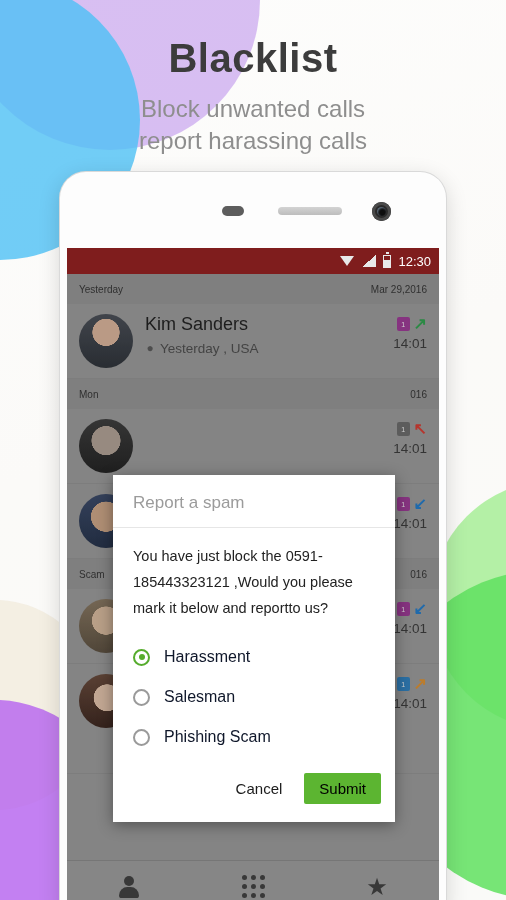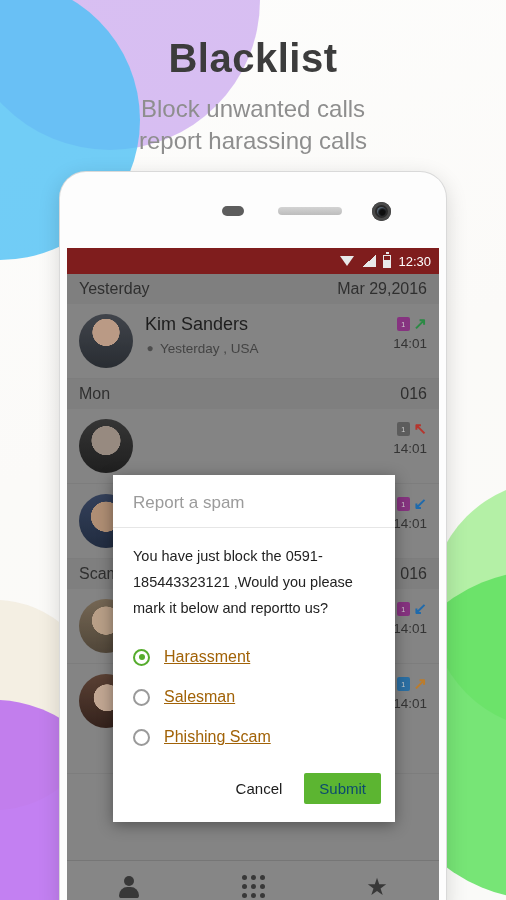--- a/index.html
+++ b/index.html
@@ -60,21 +60,21 @@
       border-top:10px solid #e8e8e8; }
   .ic-signal { width: 14px; height: 12px; background:
       linear-gradient(to top left, #e8e8e8 50%, transparent 50%); }
   .ic-batt { width: 8px; height: 13px; border: 1.5px solid #e8e8e8; position: relative; }
   .ic-batt::before { content:""; position:absolute; left:1.5px; top:-3.5px; width:3px; height:2px; background:#e8e8e8; }
   .ic-batt::after { content:""; position:absolute; left:0; bottom:0; right:0; height:55%; background:#e8e8e8; }
 
   
   .calllist { position: relative; height: 638px; background: #a0a0a0; }
   .sect { height: 30px; background: #9a9a9a; display:flex; align-items:center;
-          justify-content: space-between; padding: 0 12px; color: #343434; font-size: 16px; }
+          justify-content: space-between; padding: 0 12px; color: #343434; font-size: 10px; }
   .row { position: relative; display: flex; padding: 10px 12px 10px 12px;
          border-bottom: 1px solid #989898; min-height: 74px; }
   .avatar { width: 54px; height: 54px; border-radius: 50%; flex: none;
             background: #8b8b8b; overflow: hidden; position: relative; }
   .rowmain { flex: 1; padding-left: 12px; min-width: 0; }
   .rowname { font-size: 18px; color: #1d1d1d; font-weight: 500; margin-bottom: 3px; }
   .rowline { font-size: 13.5px; color: #4e4e4e; line-height: 1.6; display: flex; align-items: center; gap: 5px; }
   .rowright { flex: none; width: 58px; text-align: right; padding-top: 2px; }
   .rowicons { display: flex; justify-content: flex-end; gap: 4px; align-items: center; }
   .sim { width: 13px; height: 14px; border-radius: 2px; font-size: 7px; color: #fff;
@@ -104,26 +104,26 @@
   .dlg-title { padding: 18px 20px 14px; font-size: 17px; color: #9b9b9b;
                border-bottom: 1px solid #e6e6e6; }
   .dlg-body { padding: 16px 20px 4px; font-size: 14.5px; color: #222; line-height: 1.78; }
   .opts { padding: 12px 20px 6px; }
   .opt { display: flex; align-items: center; gap: 14px; padding: 11px 0; }
   .radio { width: 17px; height: 17px; border-radius: 50%; border: 2px solid #9a9a9a;
            flex: none; position: relative; }
   .radio.on { border-color: #56ac2d; }
   .radio.on::after { content:""; position:absolute; left:3.5px; top:3.5px; width:6px; height:6px;
            border-radius:50%; background:#56ac2d; }
-  .opt-label { font-size: 16px; color: #a16207; text-decoration: underline; }
+  .opt-label { font-size: 16px; color: #0f172a; }
   .dlg-actions { display: flex; justify-content: flex-end; align-items: center;
                  gap: 16px; padding: 10px 14px 18px; }
   .btn-text { font-size: 15px; color: #1b1b1b; padding: 6px 6px; background: none;
               border: none; cursor: pointer; font-family: inherit; }
-  .btn-primary { font-size: 15px; color: #0c4a6e; background: #5cb531; border: none;
+  .btn-primary { font-size: 15px; color: #000000; background: #5cb531; border: none;
                  padding: 7px 15px; border-radius: 2px; cursor: pointer; font-family: inherit; }
 </style>
 </head>
 <body>
 
 <div class="bg">
   <div class="blob blob-purple-tl"></div>
   <div class="blob blob-blue-tl"></div>
   <div class="blob blob-cream-bl"></div>
   <div class="blob blob-purple-bl"></div>

